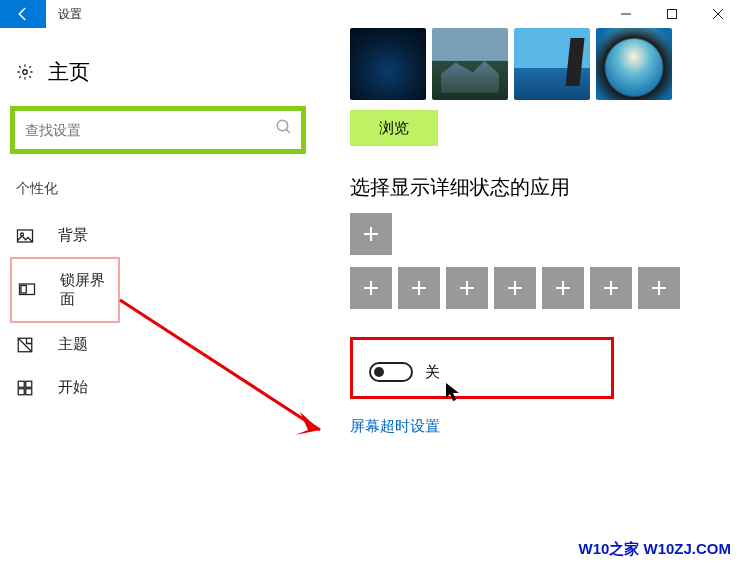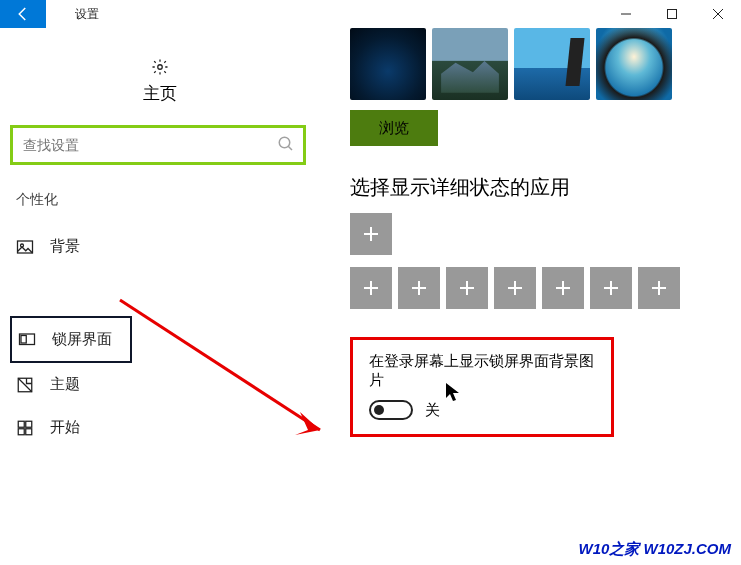--- a/index.html
+++ b/index.html
@@ -1,57 +1,57 @@
 <!DOCTYPE html>
 <html><head>
 <meta charset="utf-8">
 <style>
   * { box-sizing: border-box; margin: 0; padding: 0; font-family: "Microsoft YaHei", "Segoe UI", sans-serif; }
   body { width: 741px; height: 565px; background: #fff; overflow: hidden; position: relative; }
   .titlebar { height: 28px; display: flex; align-items: stretch; }
   .back { width: 46px; background: #0078d7; display: flex; align-items: center; justify-content: center; }
-  .title { flex: 0 0 auto; padding: 0 29px; display: flex; align-items: center; font-size: 12px; color: #222; }
+  .title { flex: 0 0 auto; padding: 0 12px; display: flex; align-items: center; font-size: 12px; color: #222; }
   .spacer { flex: 1; }
   .winbtn { width: 46px; display: flex; align-items: center; justify-content: center; }
   .winbtn svg { width: 10px; height: 10px; }
   .content { display: flex; position: absolute; top: 28px; bottom: 0; left: 0; right: 0; }
   .left { width: 320px; padding: 10px; }
-  .homebtn { display: flex; align-items: center; gap: 6px; padding: 8px 6px; margin: 12px 0 12px 0; font-size: 17px; flex-direction: column; }
-  .searchwrap { position: relative; width: 296px; height: 40px; border: 3px solid #84cc16; margin-bottom: 22px; }
+  .homebtn { display: flex; align-items: center; gap: 14px; padding: 8px 6px; margin: 12px 0 12px 0; font-size: 21px; }
+  .searchwrap { position: relative; width: 296px; height: 48px; border: 5px solid #84cc16; margin-bottom: 22px; }
   .searchinput { width: 100%; height: 100%; border: none; outline: none; padding: 0 34px 0 10px; font-size: 14px; color: #555; background: transparent; }
   .searchicon { position: absolute; right: 8px; top: 7px; opacity: .55; }
   .cat { font-size: 14px; color: #404040; padding: 4px 6px; margin-bottom: 12px; }
-  .navitem { display: flex; align-items: center; gap: 16px; padding: 12px 6px; font-size: 15px; color: #222; }
+  .navitem { display: flex; align-items: center; gap: 24px; padding: 12px 6px; font-size: 15px; color: #222; }
   .navicon { width: 18px; display: flex; align-items: center; justify-content: center; }
-  .hl-lock { border: 2px solid #0f172a; width: 122px; margin-top: 48px; }
+  .hl-lock { border: 2px solid #fca5a5; width: 110px; }
   .right { flex: 1; padding: 0 10px 0 30px; position: relative; }
   .thumbs { display: flex; gap: 6px; margin-top: 0; }
   .thumb { width: 76px; height: 72px; border-radius: 2px; }
   .t1 { background: radial-gradient(circle at 50% 60%, #0a3a6a 0%, #041a30 60%, #010b16 100%); }
   .t2 { background: linear-gradient(#7aa0b8 0%, #7aa0b8 45%, #2b4a3d 46%, #1a3023 100%); position: relative; }
   .t2::after { content: ""; position: absolute; left: 12%; right: 12%; top: 46%; bottom: 10%; background: linear-gradient(#5a7890,#2f4d3f); clip-path: polygon(0 40%, 25% 5%, 55% 35%, 75% 0, 100% 40%, 100% 100%, 0 100%); }
   .t3 { background: linear-gradient(#59b7e6 0%, #59b7e6 55%, #1d6aa8 56%, #0e4a7c 100%); position: relative; }
   .t3::after { content:""; position:absolute; right:8px; top:10px; width:14px; height:48px; background:#222; transform:skewX(-6deg);}
   .t4 { background: radial-gradient(ellipse at 50% 40%, #fff2d6 0%, #5fb9d6 30%, #0f6aa6 70%); position: relative; }
   .t4::before { content:""; position:absolute; inset:0; background: radial-gradient(circle at 50% 55%, transparent 28px, #1a1a1a 30px, transparent 44px);}
-  .btn-browse { margin-top: 10px; width: 88px; height: 36px; background: #4d7c0f; border: none; font-size: 15px; }
+  .btn-browse { margin-top: 10px; width: 88px; height: 36px; background: #bef264; border: none; font-size: 15px; }
   .seclbl { font-size: 20px; margin-top: 28px; }
   .plusrow { display: flex; gap: 6px; margin-top: 12px; }
   .plus { width: 42px; height: 42px; background: #999; display: flex; align-items: center; justify-content: center; }
   .plus svg line { stroke: #fff; stroke-width: 2; }
   .hlbox { border: 3px solid #e70000; padding: 12px 16px 14px 16px; margin-top: 28px; width: 264px; position: relative; }
   .hlbox .lbl { font-size: 15px; }
   .togglerow { display: flex; align-items: center; gap: 12px; margin-top: 10px; }
   .toggle { width: 44px; height: 20px; border: 2px solid #222; border-radius: 12px; position: relative; }
   .toggle::after { content:""; position:absolute; left:3px; top:3px; width:10px; height:10px; background:#222; border-radius:50%; }
   .tstate { font-size: 15px; }
   .cursor { position:absolute; right:150px; top:42px; }
   .link { color: #0067c0; font-size: 15px; margin-top: 18px; display: inline-block; }
   .arrow { position: absolute; left: 110px; top: 290px; pointer-events: none; }
-  .watermark { position:absolute; right:10px; bottom:6px; font-size:15px; font-weight:700; color:#0018bf; font-style: italic; }
+  .watermark { position:absolute; right:10px; bottom:6px; font-size:15px; font-weight:700; color:#0018bf; }
 </style>
 </head>
 <body>
 
 <div class="titlebar">
   <div class="back">
     <svg width="18" height="18" viewBox="0 0 24 24">
         <path d="M15 4l-8 8 8 8" stroke="#fff" stroke-width="2" fill="none"></path>
       </svg>
   </div>
@@ -196,31 +196,30 @@
         </div>
       <div class="plus">
           <svg width="18" height="18" viewBox="0 0 18 18">
             <line x1="9" y1="2" x2="9" y2="16"></line>
             <line x1="2" y1="9" x2="16" y2="9"></line>
           </svg>
         </div>
     </div>
 
     <div class="hlbox">
-      <div class="lbl">在登录屏幕上显示锁屏界面背景图片</div>
       <div class="togglerow">
         <div class="toggle"></div>
         <div class="tstate">关</div>
       </div>
       <svg class="cursor" width="16" height="20" viewBox="0 0 16 20">
           <path d="M1 1 L1 16 L5 12 L8 19 L11 18 L8 11 L14 11 Z" fill="#000"></path>
         </svg>
     </div>
 
-    <br>
+    <a class="link">屏幕超时设置</a><br>
   </div>
 </div>
 
 <svg class="arrow" width="230" height="160" viewBox="0 0 230 160">
   <line x1="10" y1="10" x2="210" y2="140" stroke="#e70000" stroke-width="3"></line>
   <polygon points="210,140 190,122 198,140 185,145" fill="#e70000"></polygon>
 </svg>
 
 <div class="watermark">W10之家 W10ZJ.COM</div>
 

